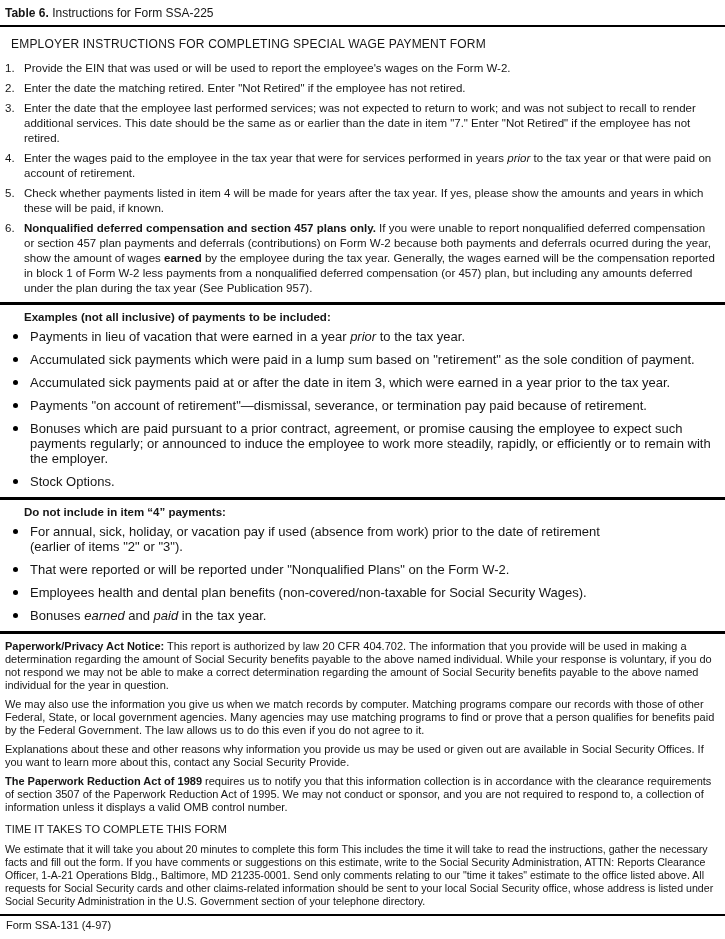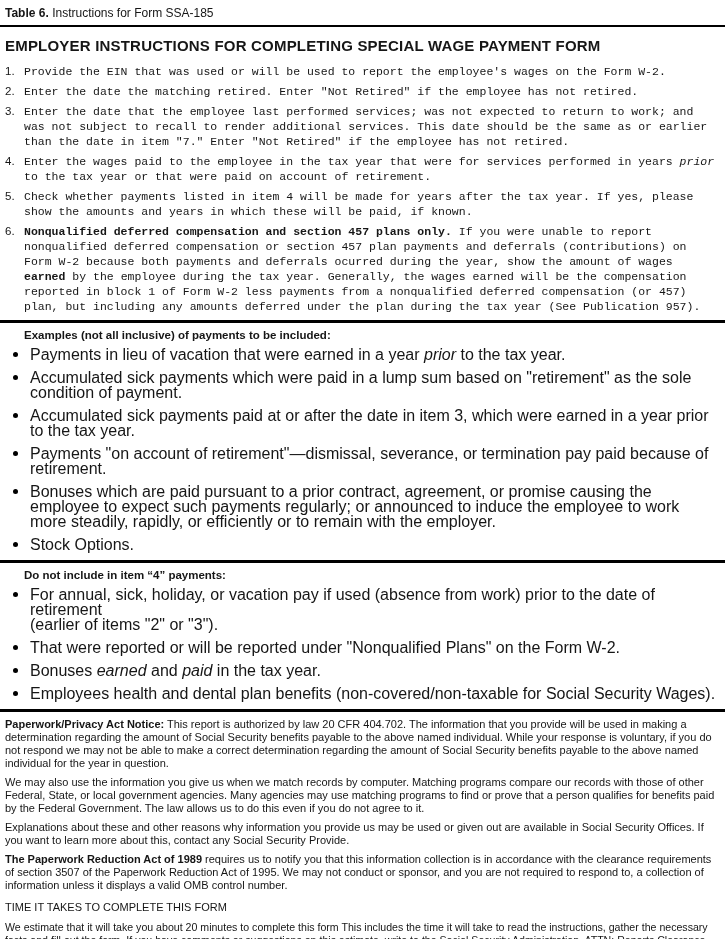--- a/index.html
+++ b/index.html
@@ -19,45 +19,45 @@
   }
   .doc-title b { font-weight: bold; }
 
   .rule {
     height: 2px; background: #000;
     margin: 0 -8px 0 -5px;
   }
   .rule.thick { height: 3px; }
 
   .main-heading {
-    font-size: 15px;
-    font-weight: bold;
-    margin: 10px 0 2px 0;
+    font-size: 12px;
+    font-weight: normal;
+    margin: 10px 0 2px 6px;
     letter-spacing: 0.2px;
   }
 
   .instructions { margin: 10px 0 6px 0; padding: 0; }
   .inst-item {
     display: flex;
     font-size: 11.5px; line-height: 15px;
     margin-bottom: 5px;
   }
   .inst-num { width: 19px; flex-shrink: 0; }
-  .inst-text { flex: 1; font-family: Liberation Mono, monospace; }
+  .inst-text { flex: 1; }
 
   .sub-heading {
     font-weight: bold;
     font-size: 11.5px;
     margin: 6px 0 6px 19px;
   }
 
   .bullets { list-style: none; margin: 0 0 6px 0; padding: 0; }
   .bullet-item {
     display: flex;
-    font-size: 16px; line-height: 15px;
+    font-size: 13px; line-height: 15px;
     margin-bottom: 8px;
   }
   .dot {
     width: 5px; height: 5px; border-radius: 50%;
     background: #000;
     margin: 5px 12px 0 8px;
     flex-shrink: 0;
   }
   .bullet-text { flex: 1; }
 
@@ -84,21 +84,21 @@
 
   b { font-weight: bold; }
   i { font-style: italic; }
 </style>
 </head>
 <body>
 
 <div class="page">
 
   <div class="doc-title">
-    <b>Table 6.</b><span> Instructions for Form SSA-185</span>
+    <b>Table 6.</b><span> Instructions for Form SSA-225</span>
   </div>
 
   <div class="rule"></div>
 
   <h1 class="main-heading">EMPLOYER INSTRUCTIONS FOR COMPLETING SPECIAL WAGE PAYMENT FORM</h1>
 
   <div class="instructions" id="instruction-list">
       <div class="inst-item">
         <span class="inst-num">1.</span>
         <span class="inst-text">Provide the EIN that was used or will be used to report the employee's wages on the Form W-2.</span>
@@ -162,25 +162,25 @@
       <li class="bullet-item">
         <span class="dot"></span>
         <span class="bullet-text">For annual, sick, holiday, or vacation pay if used (absence from work) prior to the date of retirement<br>(earlier of items "2" or "3").</span>
       </li>
       <li class="bullet-item">
         <span class="dot"></span>
         <span class="bullet-text">That were reported or will be reported under "Nonqualified Plans" on the Form W-2.</span>
       </li>
       <li class="bullet-item">
         <span class="dot"></span>
-        <span class="bullet-text">Bonuses <i>earned</i> and <i>paid</i> in the tax year.</span>
+        <span class="bullet-text">Employees health and dental plan benefits (non-covered/non-taxable for Social Security Wages).</span>
       </li>
       <li class="bullet-item">
         <span class="dot"></span>
-        <span class="bullet-text">Employees health and dental plan benefits (non-covered/non-taxable for Social Security Wages).</span>
+        <span class="bullet-text">Bonuses <i>earned</i> and <i>paid</i> in the tax year.</span>
       </li>
     </ul>
 
   <div class="rule thick"></div>
 
   <div class="notices" id="notices">
       <p class="notice-para"><b>Paperwork/Privacy Act Notice:</b> This report is authorized by law 20 CFR 404.702. The information that you provide will be used in making a determination regarding the amount of Social Security benefits payable to the above named individual. While your response is voluntary, if you do not respond we may not be able to make a correct determination regarding the amount of Social Security benefits payable to the above named individual for the year in question.</p>
       <p class="notice-para">We may also use the information you give us when we match records by computer. Matching programs compare our records with those of other Federal, State, or local government agencies. Many agencies may use matching programs to find or prove that a person qualifies for benefits paid by the Federal Government. The law allows us to do this even if you do not agree to it.</p>
       <p class="notice-para">Explanations about these and other reasons why information you provide us may be used or given out are available in Social Security Offices. If you want to learn more about this, contact any Social Security Provide.</p>
       <p class="notice-para"><b>The Paperwork Reduction Act of 1989</b> requires us to notify you that this information collection is in accordance with the clearance requirements of section 3507 of the Paperwork Reduction Act of 1995. We may not conduct or sponsor, and you are not required to respond to, a collection of information unless it displays a valid OMB control number.</p>

